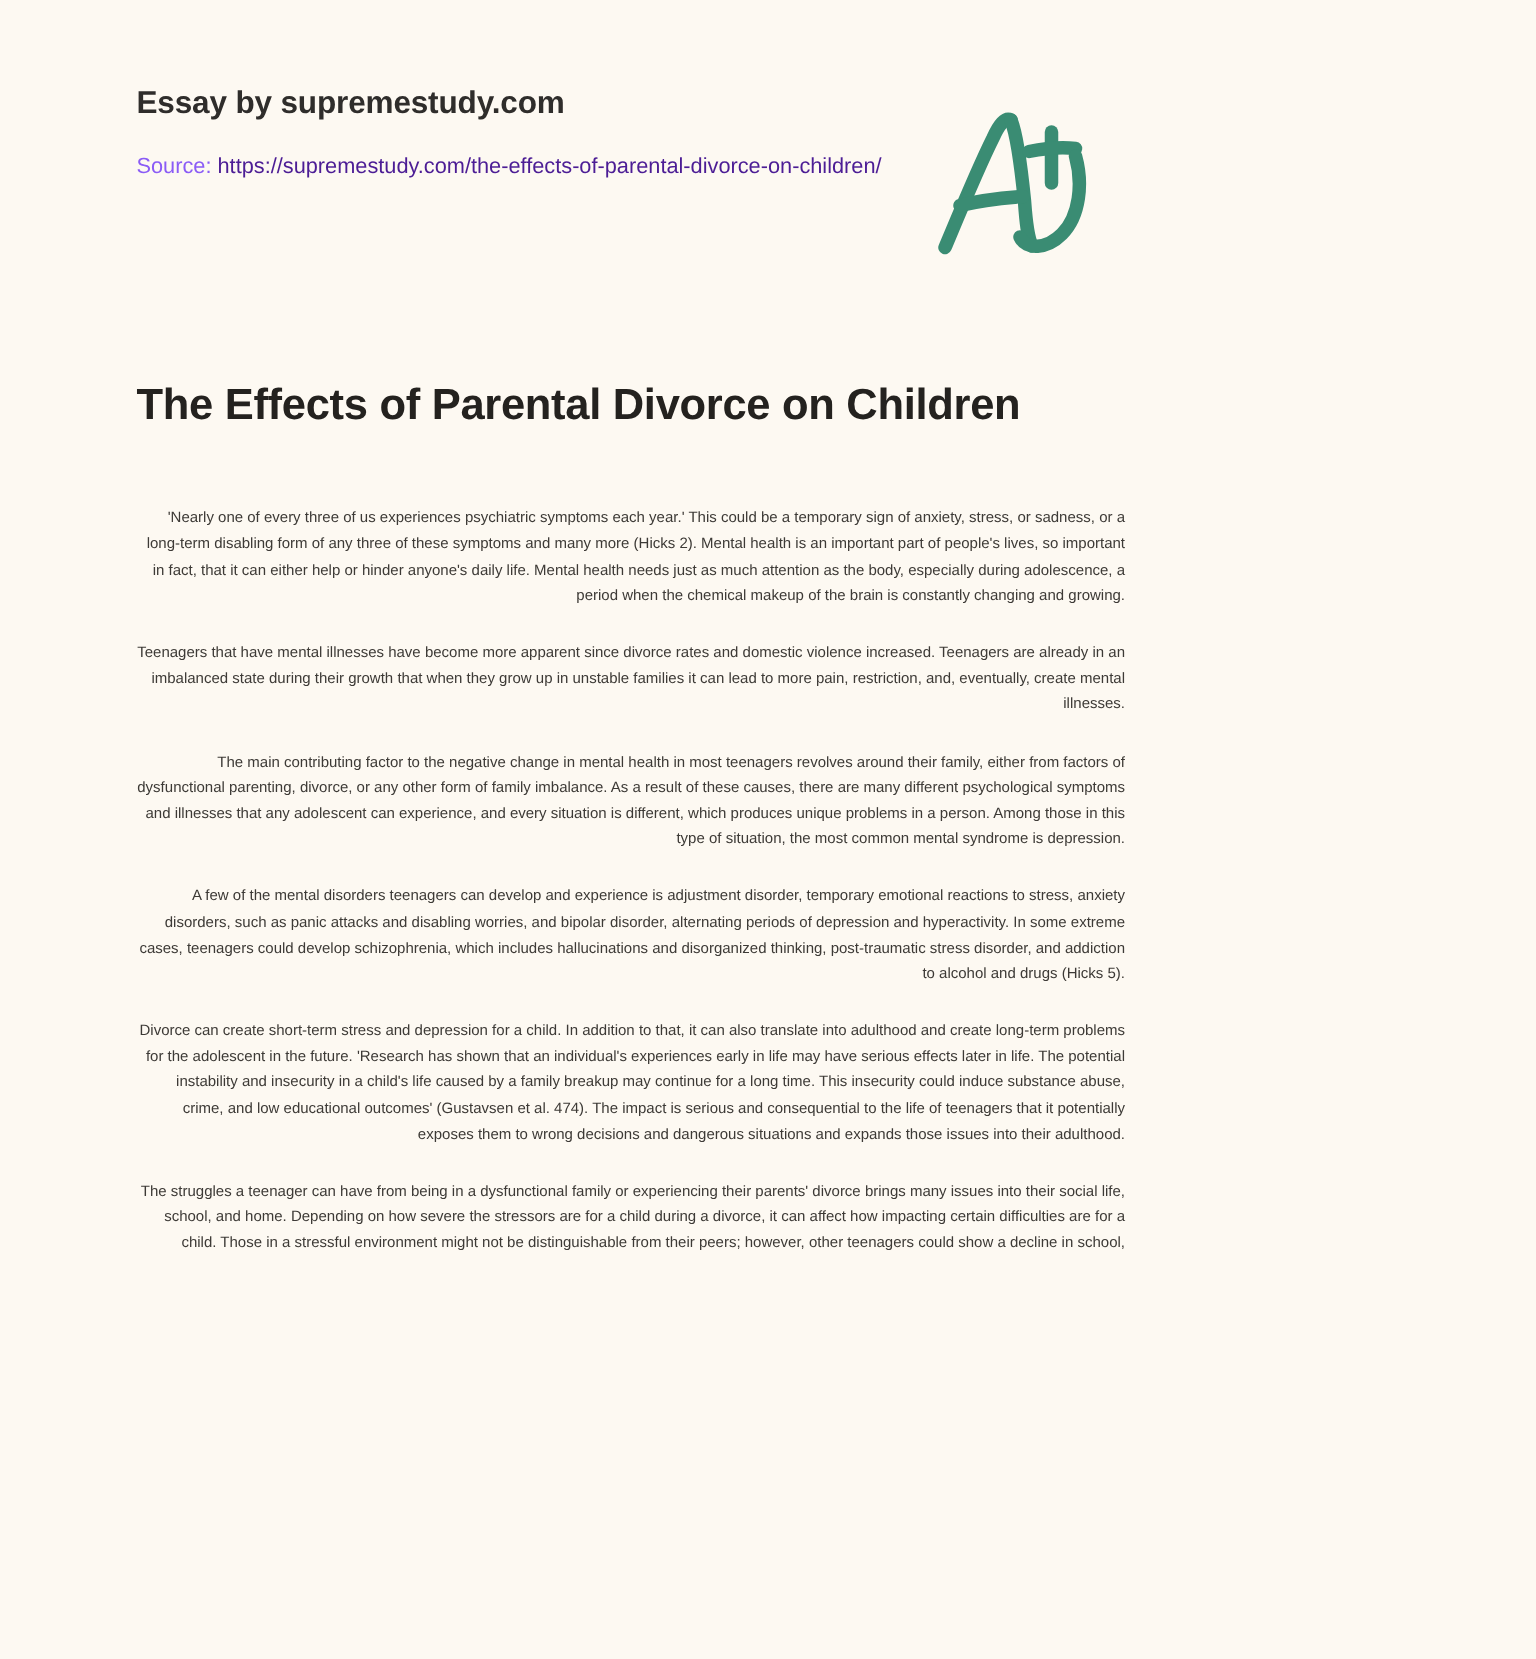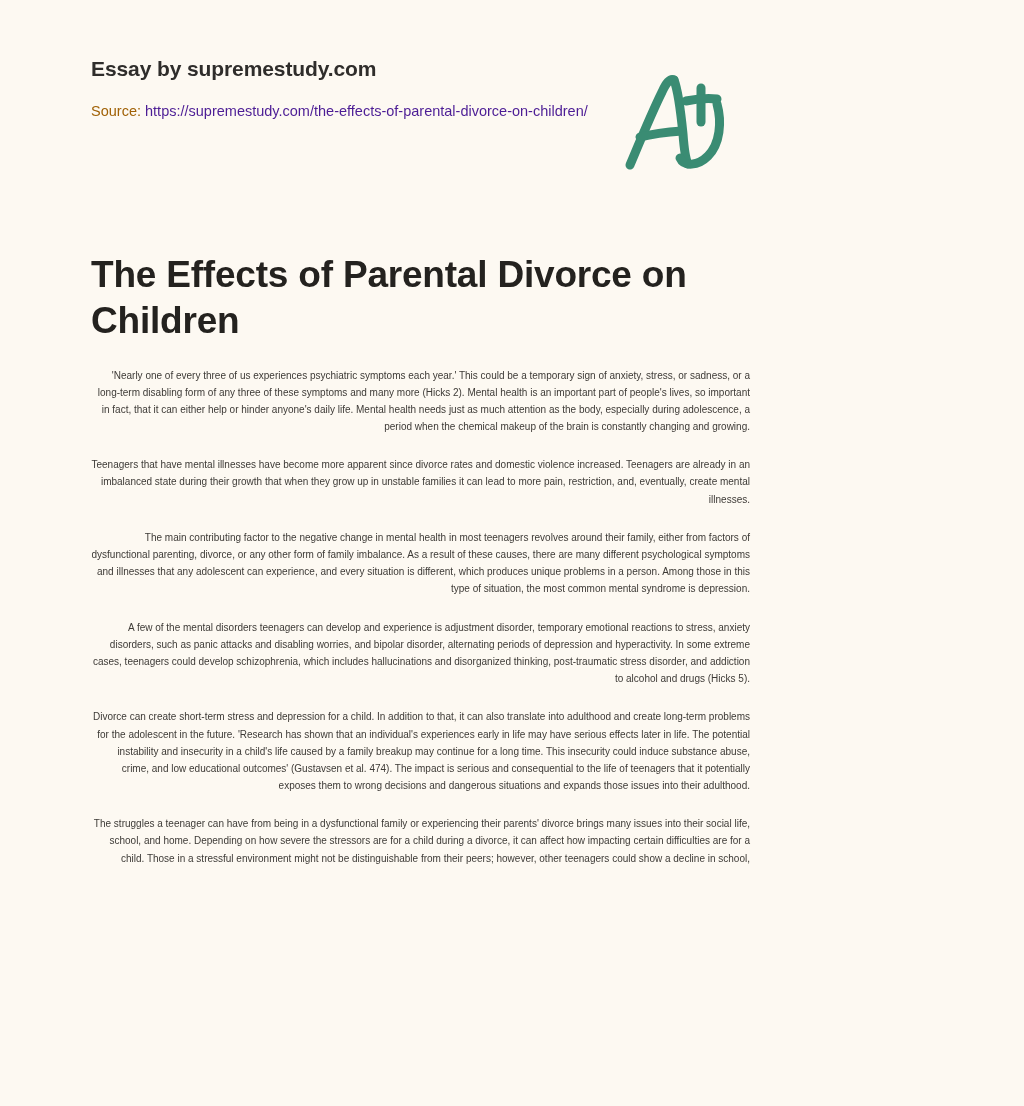--- a/index.html
+++ b/index.html
@@ -36,21 +36,21 @@
 
   .source-line {
     margin-top: 20px;
     font-size: 14.5px;
     color: #7b7772;
     line-height: 1.4;
     white-space: nowrap;
   }
 
   .source-label {
-    color: #a16207;
+    color: #8b5cf6;
   }
 
   .source-url {
     color: #4c1d95;
     text-decoration: none;
   }
 
   .logo {
     position: absolute;
     top: 68px;
@@ -64,27 +64,27 @@
     width: 100%;
     height: 100%;
   }
 
   
   .article {
     padding: 0 78px 0 91px;
   }
 
   .article-title {
-    font-size: 37px;
+    font-size: 29px;
     font-weight: bold;
     color: #24221f;
     letter-spacing: -0.2px;
     line-height: 1.25;
     margin-top: 72px;
-    margin-bottom: 22px;
+    margin-bottom: 49px;
   }
 
   .body-copy p {
     font-size: 10px;
     line-height: 1.72;
     color: #3d3a36;
     margin-bottom: 21px;
     text-align: right;
     max-width: 858px;
   }

